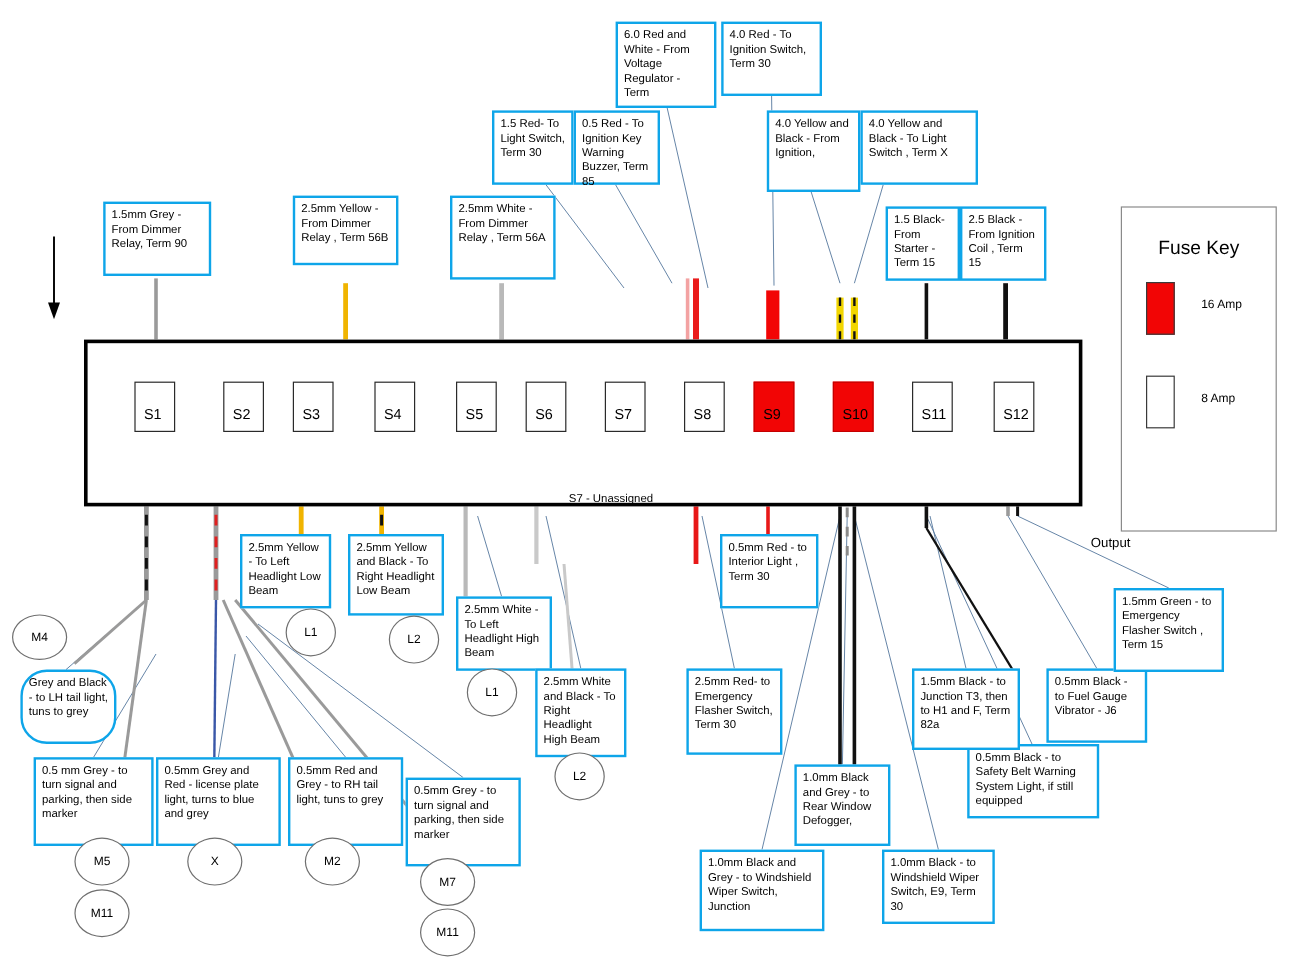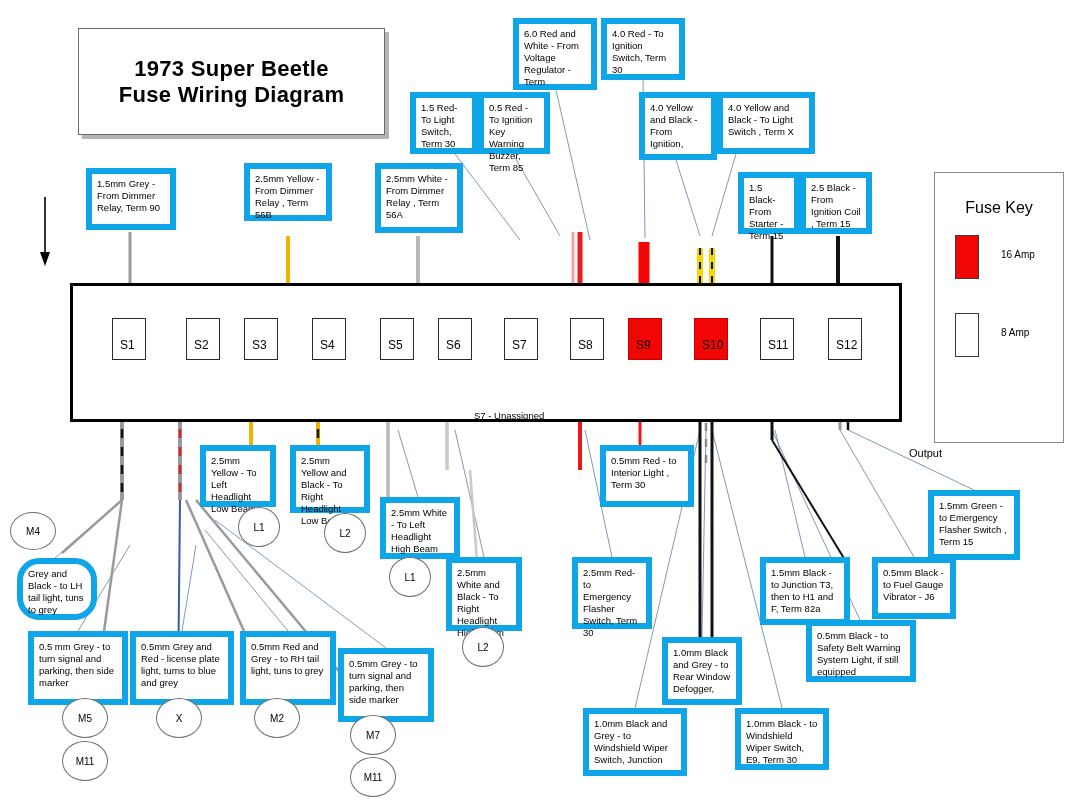--- a/index.html
+++ b/index.html
@@ -1,19 +1,19 @@
 <!DOCTYPE html>
 <html><head>
 <meta charset="utf-8">
 <style>
   html,body{margin:0;padding:0;}
   body{width:1079px;height:801px;background:#ffffff;font-family:"Liberation Sans",sans-serif;overflow:hidden;}
   #stage{position:relative;width:1079px;height:801px;}
 
-  .box{position:absolute;box-sizing:border-box;border:6px solid #0ea5e9;background:#ffffff;
+  .box{position:absolute;box-sizing:border-box;border:2px solid #0ea5e9;background:#ffffff;
        font-size:9.5px;line-height:12px;color:#000;padding:4px 5px;}
   .ell{position:absolute;box-sizing:border-box;border:1px solid #6f6f6f;background:#fff;border-radius:50%;
        display:flex;align-items:center;justify-content:center;font-size:10px;color:#000;}
   .title{position:absolute;left:78px;top:28px;width:305px;height:105px;border:1px solid #6b6b6b;background:#fff;
          box-shadow:4px 4px 0 rgba(120,120,120,.55);display:flex;flex-direction:column;align-items:center;
          justify-content:center;}
   .title div{font-size:22px;font-weight:bold;letter-spacing:.3px;}
   .panel{position:absolute;left:70px;top:283px;width:826px;height:133px;border:3px solid #000;background:#fff;}
   .fuse{position:absolute;box-sizing:border-box;border:1px solid #2a2a2a;background:#fff;width:34px;height:42px;top:318px;}
   .fuse.red{background:#f20505;border-color:#c40000;}
@@ -24,24 +24,20 @@
   .keytxt{position:absolute;font-size:10px;}
   .outlbl{position:absolute;left:909px;top:447px;font-size:11px;}
   .s7lbl{position:absolute;left:474px;top:410px;width:80px;font-size:9.5px;}
   svg.ov{position:absolute;left:0;top:0;width:1079px;height:801px;pointer-events:none;}
 </style>
 </head>
 <body>
 
 <div id="stage">
 
-  <div class="title">
-    <div>1973 Super Beetle</div>
-    <div>Fuse Wiring Diagram</div>
-  </div>
 
   <svg class="ov" viewBox="0 0 1079 801">
 
     <g stroke="#000" stroke-width="1.6" fill="none">
       <line x1="45" y1="197" x2="45" y2="262"></line>
       <path d="M40 252 L45 266 L50 252" fill="#000" stroke="none"></path>
     </g>
 
     <g stroke="#5f7fa3" stroke-width="0.8" fill="none">
       <line x1="455" y1="154" x2="520" y2="240"></line>
@@ -177,21 +173,21 @@
       <div class="box" style="left: 601px; top: 18px; width: 84px; height: 62px;">4.0 Red - To Ignition Switch, Term 30</div>
       <div class="box" style="left: 639px; top: 92px; width: 78px; height: 68px;">4.0 Yellow and Black - From Ignition,</div>
       <div class="box" style="left: 717px; top: 92px; width: 98px; height: 62px;">4.0 Yellow and Black - To Light Switch , Term X</div>
       <div class="box" style="left: 738px; top: 172px; width: 62px; height: 62px;">1.5 Black- From Starter - Term 15</div>
       <div class="box" style="left: 800px; top: 172px; width: 72px; height: 62px;">2.5 Black - From Ignition Coil , Term 15</div>
       <div class="box" style="left: 200px; top: 445px; width: 76px; height: 62px;">2.5mm Yellow - To Left Headlight Low Beam</div>
       <div class="box" style="left: 290px; top: 445px; width: 80px; height: 68px;">2.5mm Yellow and Black - To Right Headlight Low Beam</div>
       <div class="box" style="left: 380px; top: 497px; width: 80px; height: 62px;">2.5mm  White - To Left Headlight High Beam</div>
       <div class="box" style="left: 446px; top: 557px; width: 76px; height: 74px;">2.5mm White and Black - To Right Headlight High Beam</div>
       <div class="box" style="left: 572px; top: 557px; width: 80px; height: 72px;">2.5mm Red- to Emergency Flasher Switch, Term 30</div>
-      <div class="box" style="left: 600px; top: 445px; width: 94px; height: 62px;">0.5mm Red - to Interior Light , Term 30</div>
+      <div class="box" style="left: 600px; top: 445px; width: 82px; height: 62px;">0.5mm Red - to Interior Light , Term 30</div>
       <div class="box" style="left: 17px; top: 558px; width: 80px; height: 62px; border-radius: 22px;">Grey and Black - to LH tail light, tuns to grey</div>
       <div class="box" style="left: 28px; top: 631px; width: 100px; height: 74px;">0.5 mm Grey - to turn signal and parking, then side marker</div>
       <div class="box" style="left: 130px; top: 631px; width: 104px; height: 74px;">0.5mm Grey  and Red - license plate light, turns to blue and grey</div>
       <div class="box" style="left: 240px; top: 631px; width: 96px; height: 74px;">0.5mm Red and Grey - to RH tail light, tuns to grey</div>
       <div class="box" style="left: 338px; top: 648px; width: 96px; height: 74px;">0.5mm Grey - to turn signal and parking, then side marker</div>
       <div class="box" style="left: 662px; top: 637px; width: 80px; height: 68px;">1.0mm Black and Grey - to Rear Window Defogger,</div>
       <div class="box" style="left: 583px; top: 708px; width: 104px; height: 68px;">1.0mm Black and Grey - to Windshield Wiper Switch, Junction</div>
       <div class="box" style="left: 735px; top: 708px; width: 94px; height: 62px;">1.0mm Black - to Windshield Wiper Switch, E9, Term 30</div>
       <div class="box" style="left: 806px; top: 620px; width: 110px; height: 62px;">0.5mm Black - to Safety Belt Warning System Light, if still equipped</div>
       <div class="box" style="left: 760px; top: 557px; width: 90px; height: 68px;">1.5mm Black - to Junction T3,  then to H1 and F, Term 82a</div>

